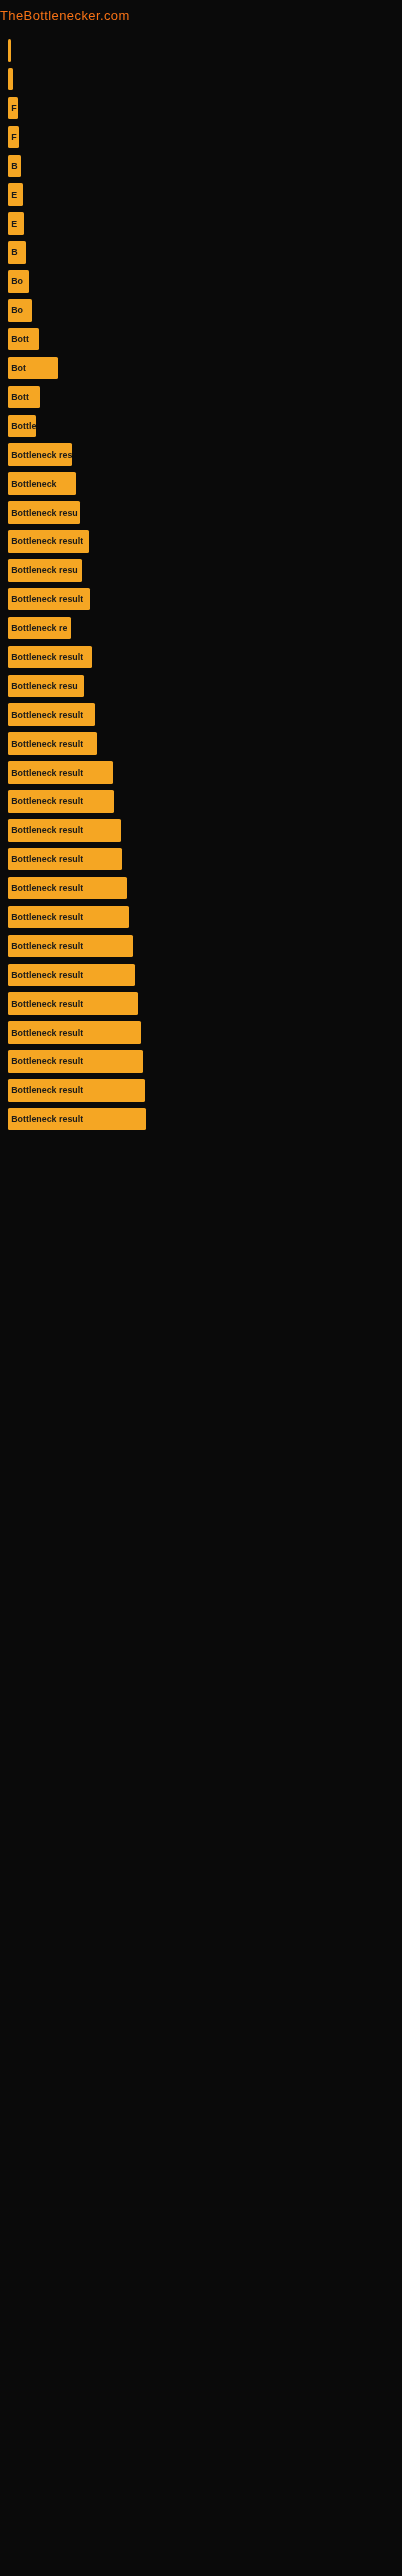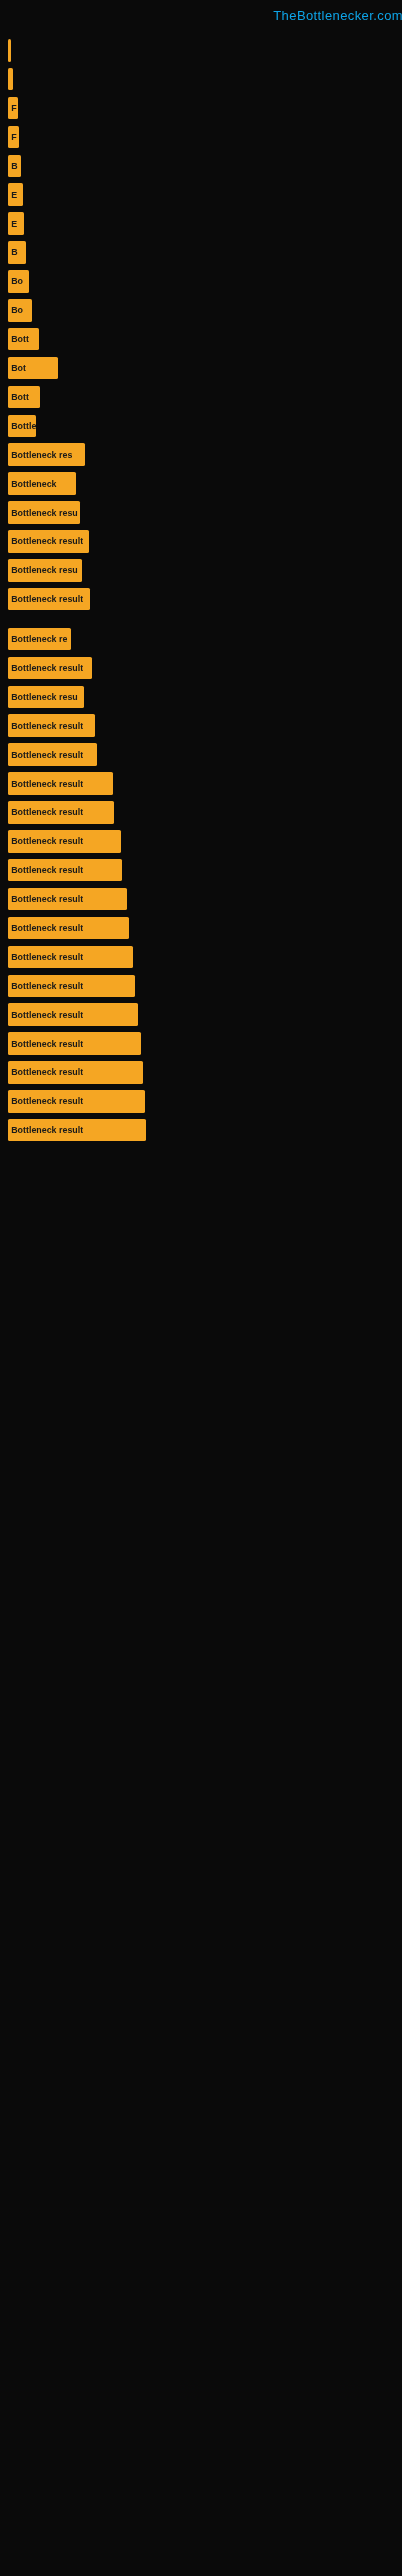--- a/index.html
+++ b/index.html
@@ -10,23 +10,23 @@
 
     body {
       background-color: #0a0a0a;
       width: 403px;
       min-height: 2576px;
       font-family: Arial, sans-serif;
       position: relative;
     }
 
     .site-title {
-      color: #0ea5e9;
+      color: #f97316;
       font-size: 13px;
-      text-align: right;
+      text-align: left;
       padding: 8px 0 4px 0;
       letter-spacing: 0.4px;
     }
 
     .bars-container {
       padding: 12px 8px 8px 8px;
       display: flex;
       flex-direction: column;
       gap: 0px;
     }
@@ -121,21 +121,21 @@
       <div class="bar" style="width: 32px;">
         <span class="bar-label">Bott</span>
       </div>
     </div>
     <div class="bar-row">
       <div class="bar" style="width: 28px;">
         <span class="bar-label">Bottlene</span>
       </div>
     </div>
     <div class="bar-row">
-      <div class="bar" style="width: 77px;">
+      <div class="bar" style="width: 64px;">
         <span class="bar-label">Bottleneck res</span>
       </div>
     </div>
     <div class="bar-row">
       <div class="bar" style="width: 68px;">
         <span class="bar-label">Bottleneck</span>
       </div>
     </div>
     <div class="bar-row">
       <div class="bar" style="width: 72px;">
@@ -151,21 +151,21 @@
       <div class="bar" style="width: 74px;">
         <span class="bar-label">Bottleneck resu</span>
       </div>
     </div>
     <div class="bar-row">
       <div class="bar" style="width: 82px;">
         <span class="bar-label">Bottleneck result</span>
       </div>
     </div>
     <div class="bar-row">
-      <div class="bar" style="width: 63px; margin-top: 11px;">
+      <div class="bar" style="width: 63px;">
         <span class="bar-label">Bottleneck re</span>
       </div>
     </div>
     <div class="bar-row">
       <div class="bar" style="width: 84px;">
         <span class="bar-label">Bottleneck result</span>
       </div>
     </div>
     <div class="bar-row">
       <div class="bar" style="width: 76px;">

